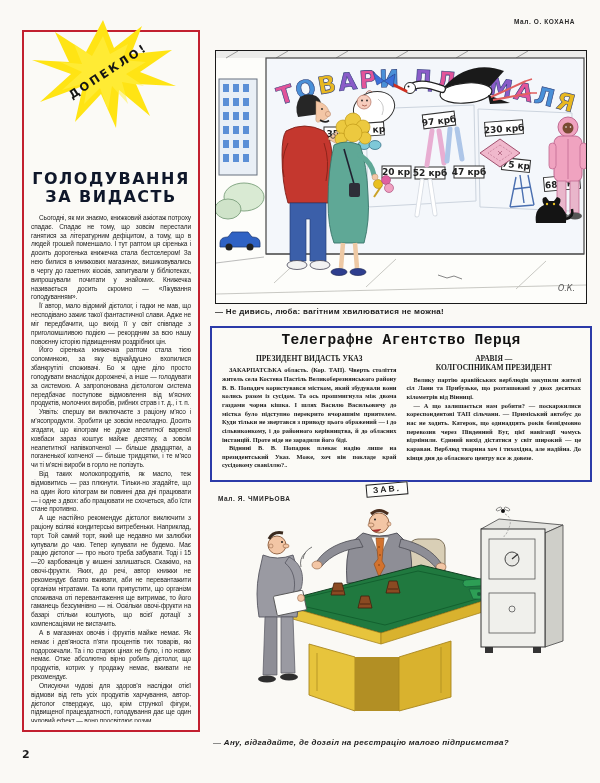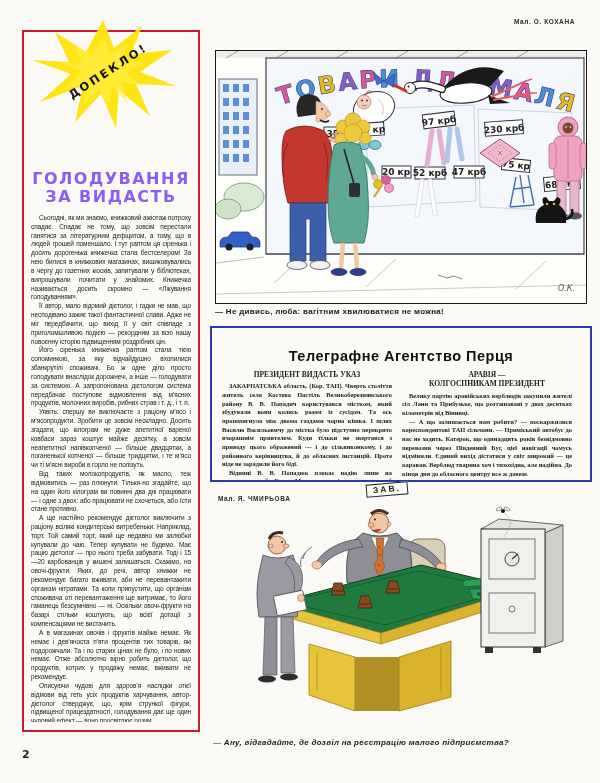--- a/index.html
+++ b/index.html
@@ -4,33 +4,33 @@
 <style>
   html,body{margin:0;padding:0;background:#888;}
   .page{position:relative;width:600px;height:783px;background:#faf9f5;font-family:"Liberation Sans",sans-serif;overflow:hidden;color:#1c1c1c;}
   
   .credit{position:absolute;font-size:6.5px;letter-spacing:.6px;color:#2b2b2b;font-weight:bold;}
   .credit-top{right:25px;top:18px;}
   .credit-bottom{left:218px;top:495px;}
   
   .article-box{position:absolute;left:22px;top:30px;width:174px;height:698px;border:2.5px solid #c2202f;background:#fbfaf6;}
   .burst{position:absolute;left:6px;top:-14px;width:150px;height:112px;}
-  .article-title{position:absolute;left:0;top:138px;width:100%;text-align:center;font-size:16px;line-height:1.15;font-weight:bold;letter-spacing:1.5px;color:#8b5cf6;font-family:"DejaVu Sans",sans-serif;}
+  .article-title{position:absolute;left:0;top:138px;width:100%;text-align:center;font-size:16px;line-height:1.15;font-weight:bold;letter-spacing:1.5px;color:#0f172a;font-family:"DejaVu Sans",sans-serif;}
   .article-body{position:absolute;left:7px;top:182px;width:160px;height:508px;overflow:hidden;text-align:justify;font-size:6.5px;line-height:1.36;letter-spacing:-.1px;color:#222;}
   .article-body p{margin:0;text-indent:8px;}
   .page-number{position:absolute;left:22px;top:748px;font-size:11px;font-weight:bold;font-family:"DejaVu Sans",sans-serif;}
   
   .cartoon-top{position:absolute;left:215px;top:50px;width:370px;height:252px;border:1.6px solid #1a1a1a;background:#fdfdfa;}
   .caption{position:absolute;text-align:left;font-size:8px;font-weight:bold;letter-spacing:.3px;color:#1a1a1a;}
   .caption-top{left:215px;top:307px;width:370px;}
   .caption-bottom{left:213px;top:738px;width:375px;font-style:italic;}
   
   .tap-box{position:absolute;left:210px;top:326px;width:378px;height:152px;border:2px solid #2b3aa8;background:#fbfaf6;overflow:hidden;}
-  .tap-title{text-align:center;font-size:14.5px;font-weight:bold;letter-spacing:.5px;margin-top:20px;font-family:Liberation Sans, sans-serif;color:#111;}
-  .tap-cols{display:flex;gap:10px;padding:3px 18px 0 10px;}
+  .tap-title{text-align:center;font-size:14.5px;font-weight:bold;letter-spacing:.5px;margin-top:4px;font-family:Liberation Mono, monospace;color:#111;}
+  .tap-cols{display:flex;gap:10px;padding:3px 9px 0 10px;}
   .tap-col{flex:1;font-family:"Liberation Serif",serif;font-weight:bold;}
   .tap-heading{text-align:center;font-size:7.5px;line-height:1.25;margin:3px 0 3px;}
   .tap-col p{margin:0;font-size:6.4px;line-height:1.35;text-align:justify;text-indent:7px;}
   
   .zav-sign{position:absolute;left:366px;top:483px;border:1.2px solid #222;padding:0 6px 1px 6px;font-size:8.5px;font-weight:bold;letter-spacing:2px;transform:rotate(-5deg);background:#fdfdfa;}
   .cartoon-bottom{position:absolute;left:213px;top:505px;width:375px;height:228px;}
   svg{display:block;}
 </style>
 </head>
 <body>

